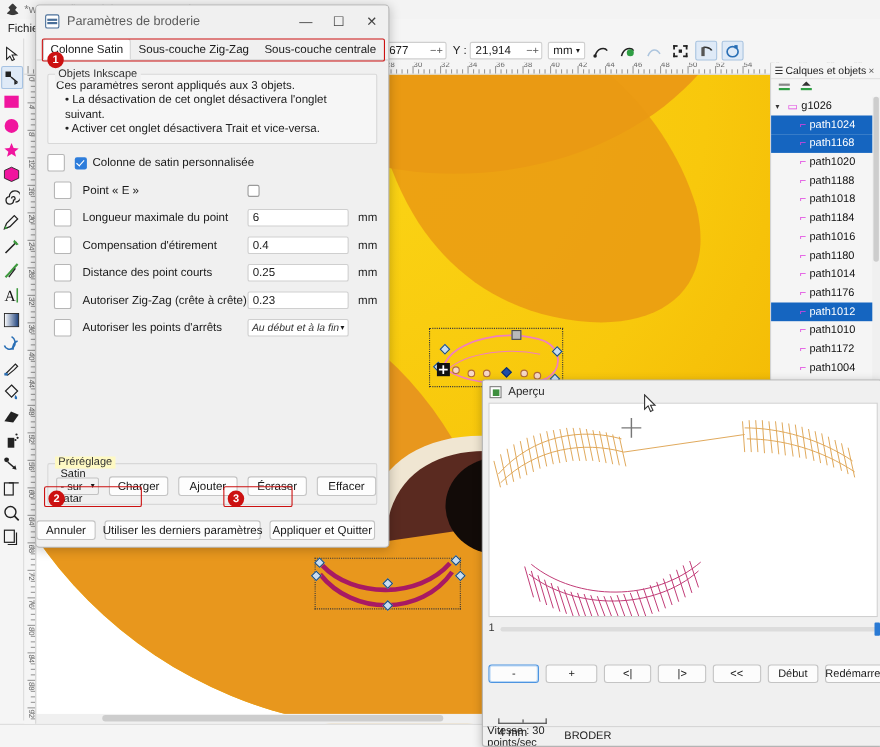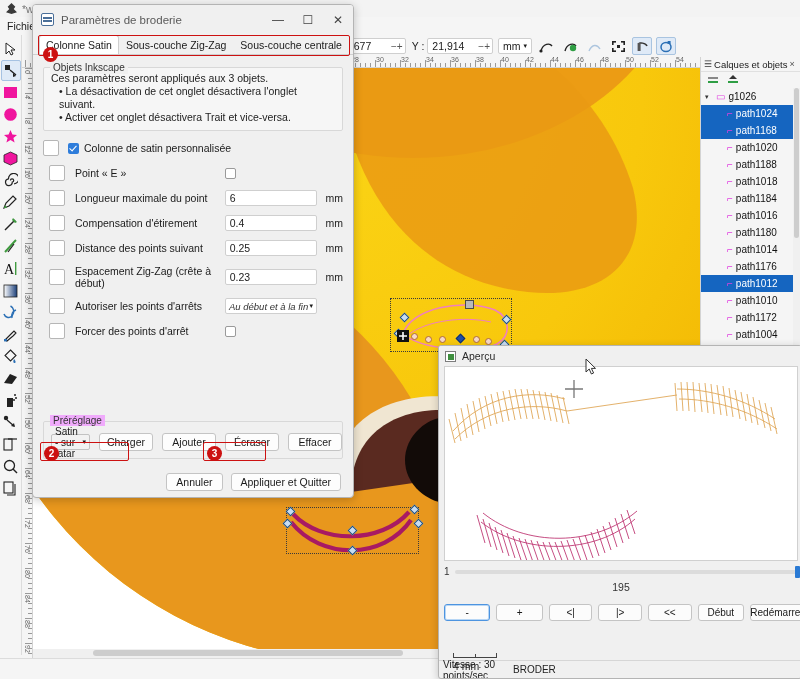--- a/index.html
+++ b/index.html
@@ -220,21 +220,21 @@
   .prm-row .smallchk {
     width:11px; height:11px; background:#fff; border:1px solid #9a9a9a; border-radius:2px;
   }
   .prm-row .chk-holder { width:92px; display:flex; align-items:center; }
 
   #preset-area {
     position:absolute; left:10px; right:10px; bottom:38px; height:38px;
     border:1px solid #d8d8d8; border-radius:2px; background:#f0f0f0;
   }
   #preset-area .legend {
-    position:absolute; top:-7px; left:6px; background:#f0abfc; padding:0 3px;
+    position:absolute; top:-7px; left:6px; background:#fef9c3; padding:0 3px;
     font-size:10px; color:#333;
   }
   #preset-row { display:flex; align-items:center; gap:9px; padding:11px 0 0 7px; }
   .pv-select {
     width:88px; height:16px; background:#f2f2f2; border:1px solid #c2c2c2; border-radius:2px;
     font-size:10px; display:flex; align-items:center; justify-content:space-between; padding:0 3px;
   }
   .btn {
     height:18px; min-width:54px; background:#fdfdfd; border:1px solid #c4c4c4; border-radius:3px;
     font-size:10.5px; display:flex; align-items:center; justify-content:center; padding:0 9px;
@@ -1077,44 +1077,36 @@
           <span class="unit">mm</span>
         </div>
         <div class="prm-row">
           <span class="chk-big"></span>
           <span class="name">Compensation d'étirement</span>
           <span class="field">0.4</span>
           <span class="unit">mm</span>
         </div>
         <div class="prm-row">
           <span class="chk-big"></span>
-          <span class="name">Distance des points suivant</span>
+          <span class="name">Distance des point courts</span>
           <span class="field">0.25</span>
           <span class="unit">mm</span>
         </div>
         <div class="prm-row">
           <span class="chk-big"></span>
-          <span class="name">Espacement Zig-Zag (crête à début)</span>
+          <span class="name">Autoriser Zig-Zag (crête à crête)</span>
           <span class="field">0.23</span>
           <span class="unit">mm</span>
         </div>
         <div class="prm-row">
           <span class="chk-big"></span>
           <span class="name">Autoriser les points d'arrêts</span>
           <span class="select">
             <span class="cv">Au début et à la fin</span>
             <span style="font-size: 7px;">▾</span>
-          </span>
-          <span class="unit"></span>
-        </div>
-        <div class="prm-row">
-          <span class="chk-big"></span>
-          <span class="name">Forcer des points d'arrêt</span>
-          <span class="chk-holder">
-            <span class="smallchk"></span>
           </span>
           <span class="unit"></span>
         </div>
       </div>
   </div>
 
   <div id="preset-area">
     <span class="legend">Préréglage</span>
     <div id="preset-row">
       <div class="pv-select">
@@ -1123,20 +1115,21 @@
       </div>
       <div class="btn">Charger</div>
       <div class="btn">Ajouter</div>
       <div class="btn">Écraser</div>
       <div class="btn">Effacer</div>
     </div>
   </div>
 
   <div id="footer-row">
     <div class="btn">Annuler</div>
+    <div class="btn">Utiliser les derniers paramètres</div>
     <div class="btn">Appliquer et Quitter</div>
   </div>
 
   <div class="anno-rect" style="left:5px; top:30px; width:312px; height:21px;"></div>
   <div class="anno-num" style="left:10px; top:42px;">1</div>
 
   <div class="anno-rect" style="left:7px; top:437px; width:89px; height:19px;"></div>
   <div class="anno-num" style="left:11px; top:441px;">2</div>
 
   <div class="anno-rect" style="left:170px; top:437px; width:63px; height:19px;"></div>
@@ -1239,21 +1232,20 @@
     <span>4 mm</span>
   </div>
 
   <div id="ap-slider-area">
     <div id="ap-slider-row">
       <span>1</span>
       <div id="ap-track">
         <div id="ap-handle"></div>
       </div>
     </div>
-    <div id="ap-count">195</div>
   </div>
 
   <div id="ap-buttons">
     <div class="apbtn focus" style="width:48px">-</div>
     <div class="apbtn" style="width:48px">+</div>
     <div class="apbtn" style="width:45px">&lt;|</div>
     <div class="apbtn" style="width:45px">|&gt;</div>
     <div class="apbtn" style="width:45px">&lt;&lt;</div>
     <div class="apbtn" style="width:48px">Début</div>
     <div class="apbtn" style="width:54px">Redémarrer</div>

